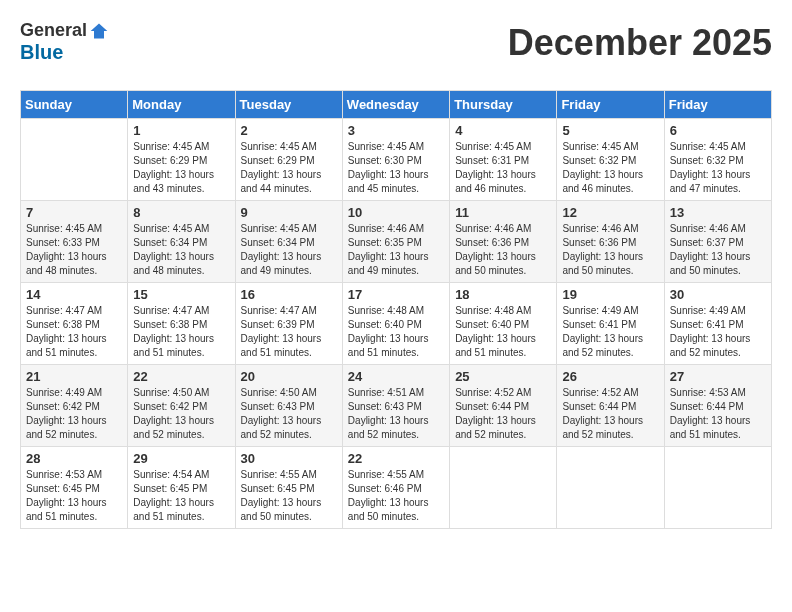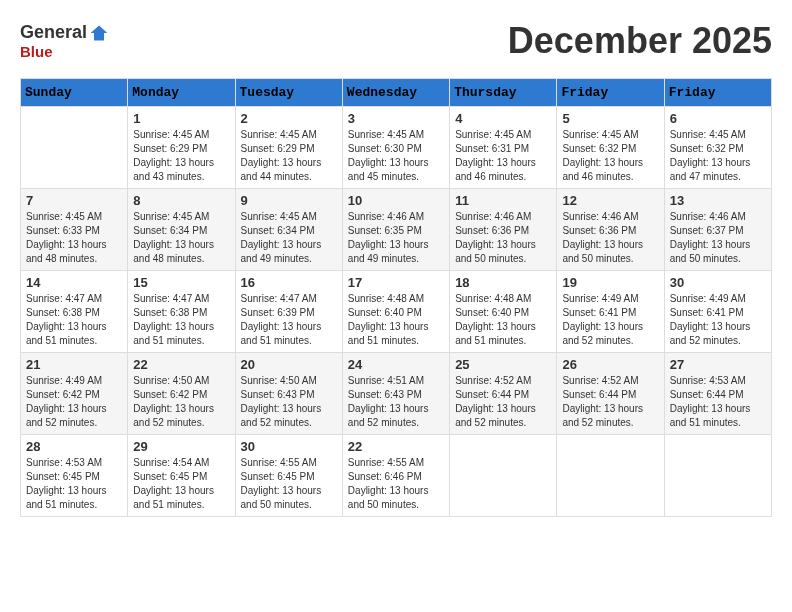--- a/index.html
+++ b/index.html
@@ -6,41 +6,41 @@
     body {
       font-family: Arial, sans-serif;
       background: #fff;
       width: 792px;
       min-height: 612px;
       padding: 20px;
     }
     .header-area {
       display: flex;
       justify-content: space-between;
-      align-items: center;
-      margin-bottom: 16px;
+      align-items: flex-end;
+      margin-bottom: 26px;
     }
     .logo {
       display: flex;
       flex-direction: column;
       align-items: flex-start;
     }
     .logo-text {
       display: flex;
       align-items: center;
     }
     .logo-general {
       font-size: 18px;
       font-weight: bold;
       color: #333;
     }
     .logo-blue {
-      font-size: 15px;
-      font-weight: bold;
-      color: #b91c1c;
+      font-size: 20px;
+      font-weight: bold;
+      color: #0369a1;
     }
     .logo-icon {
       width: 20px;
       height: 20px;
       margin-left: 2px;
     }
     .title-area {
       text-align: right;
     }
     .month-title {
@@ -52,27 +52,26 @@
       font-size: 16px;
       color: #555;
     }
     .calendar {
       width: 100%;
       border-collapse: collapse;
       font-size: 11px;
     }
     .calendar th {
       background-color: #2e7ad1;
-      color: #000000;
+      color: #ffffff;
       padding: 6px 4px;
       text-align: left;
       font-size: 13px;
       font-weight: bold;
       border: 1px solid #ddd;
-      font-family: Liberation Mono, monospace;
     }
     .calendar td {
       border: 1px solid #ddd;
       padding: 4px 5px;
       vertical-align: top;
       width: 107px;
       min-height: 80px;
       background: #fff;
     }
     .calendar tr:nth-child(even) td {

